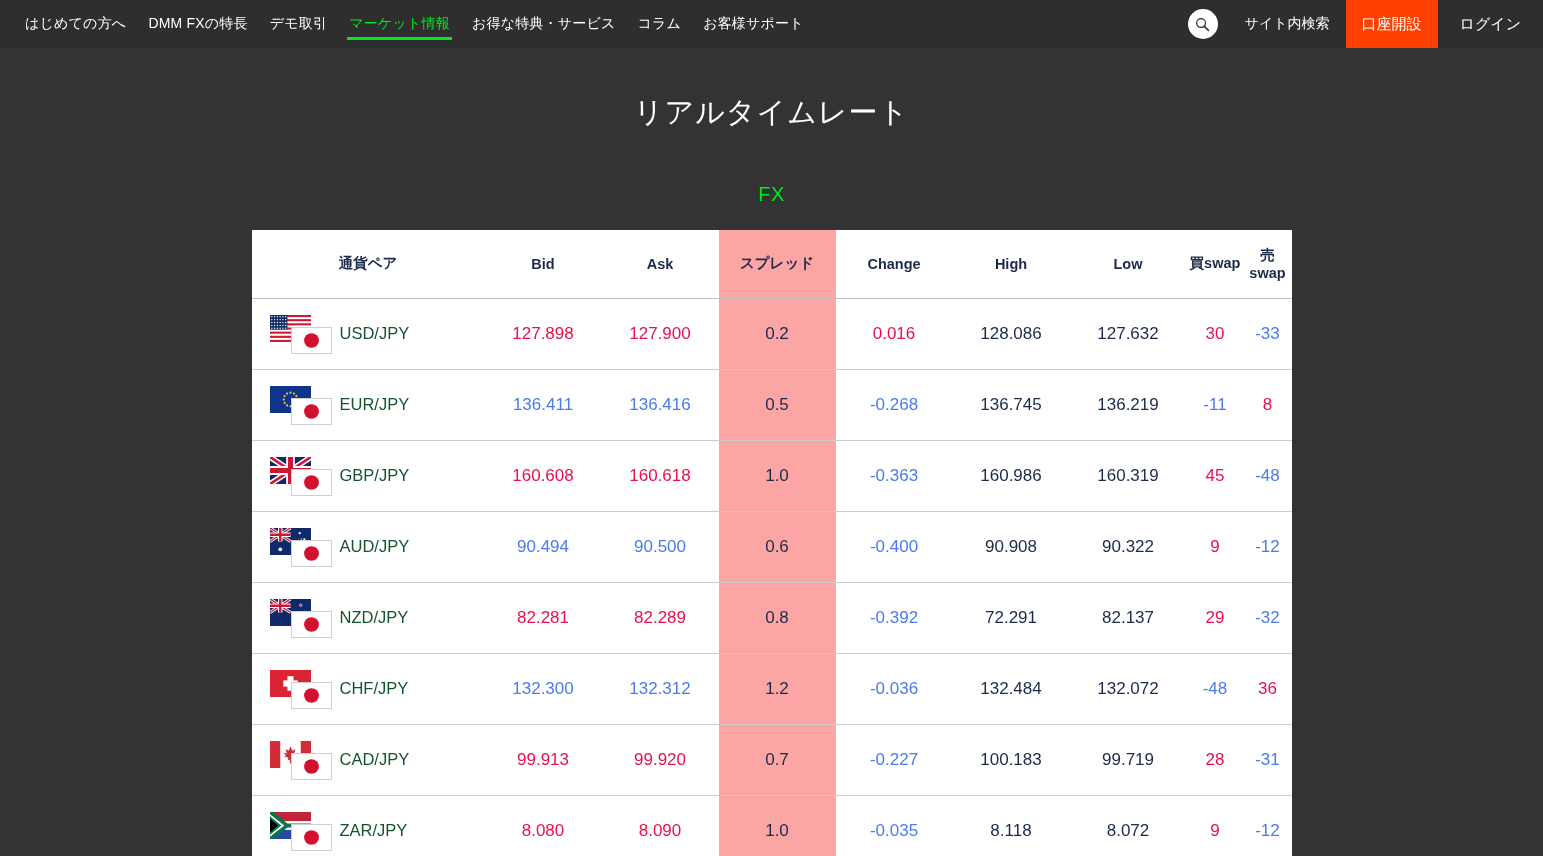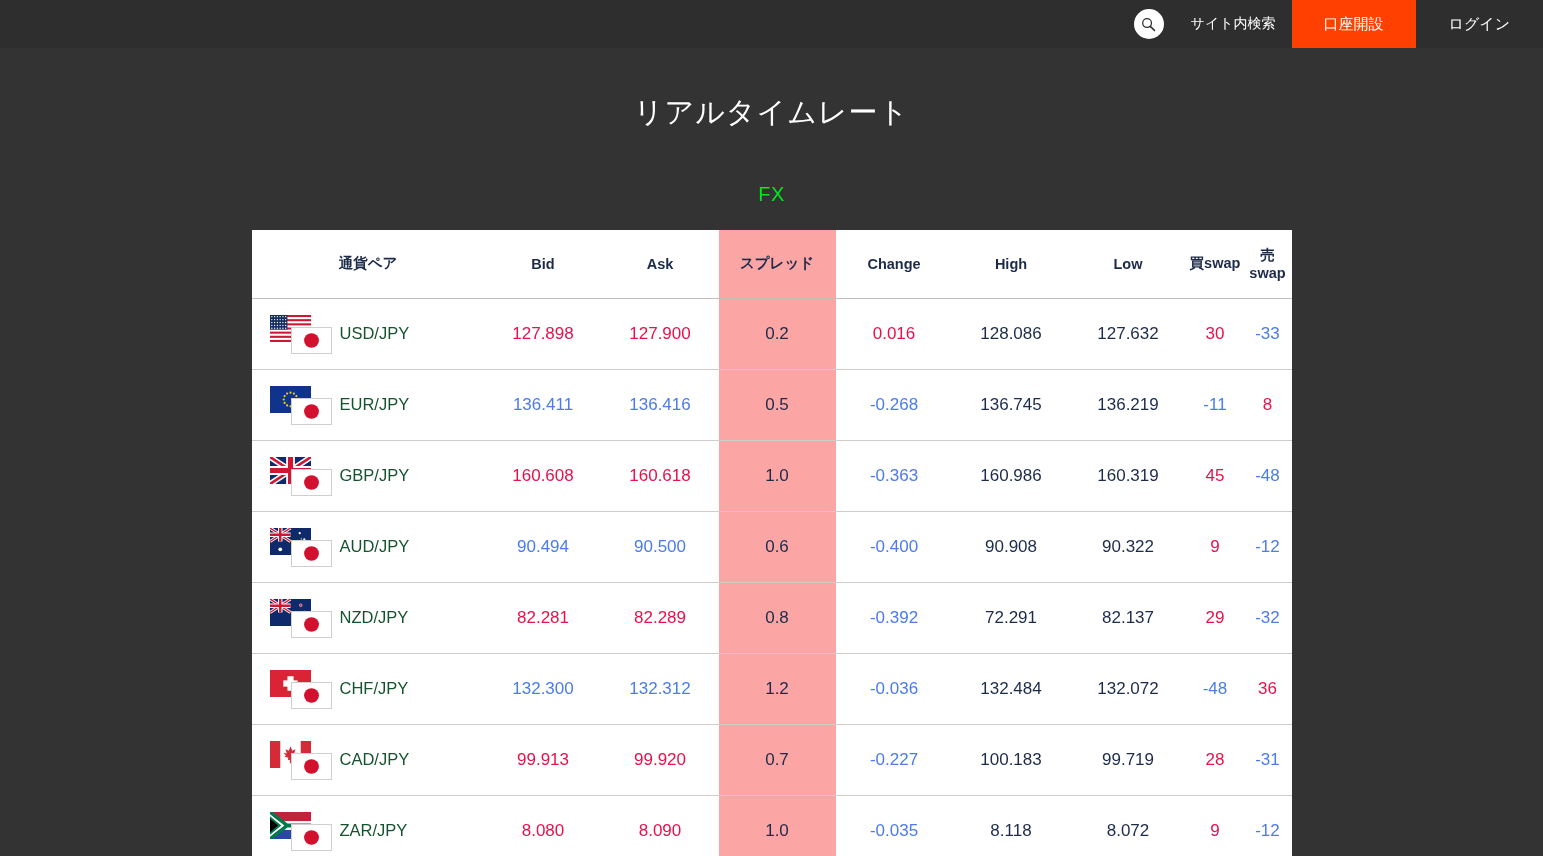--- a/index.html
+++ b/index.html
@@ -67,31 +67,31 @@
     align-items: center;
     justify-content: center;
     flex: none;
   }
   .search-label { color: #ffffff; font-size: 14px; }
 
   .btn-open {
     display: flex;
     align-items: center;
     justify-content: center;
-    width: 124px;
+    width: 92px;
     background: #ff4000;
     color: #ffffff;
     font-size: 15px;
     cursor: pointer;
   }
   .btn-login {
     display: flex;
     align-items: center;
     justify-content: center;
-    padding: 0 33px;
+    padding: 0 22px;
     color: #ffffff;
     font-size: 15px;
     cursor: pointer;
   }
 
   
   .page { background: #333333; }
 
   .page-title {
     text-align: center;
@@ -179,20 +179,44 @@
 
   
   .v-up   { color: #e8114b; }
   .v-down { color: #4b7bec; }
   .v-flat { color: #1c2b4a; }
 </style>
 </head>
 <body>
 
 <div class="globalnav">
+  <div class="nav-left">
+      <a class="nav-item">
+        <span>はじめての方へ</span>
+      </a>
+      <a class="nav-item">
+        <span>DMM FXの特長</span>
+      </a>
+      <a class="nav-item">
+        <span>デモ取引</span>
+      </a>
+      <a class="nav-item active">
+        <span>マーケット情報</span>
+        <span class="nav-underline"></span>
+      </a>
+      <a class="nav-item">
+        <span>お得な特典・サービス</span>
+      </a>
+      <a class="nav-item">
+        <span>コラム</span>
+      </a>
+      <a class="nav-item">
+        <span>お客様サポート</span>
+      </a>
+    </div>
 
   <div class="nav-right">
     <div class="search-box">
       <span class="search-circle">
         <svg viewBox="0 0 24 24" width="17" height="17" aria-hidden="true">
           <circle cx="10" cy="10" r="6.2" fill="none" stroke="#2e2e2e" stroke-width="1.8"></circle>
           <line x1="14.6" y1="14.6" x2="20.5" y2="20.5" stroke="#2e2e2e" stroke-width="2.2" stroke-linecap="round"></line>
         </svg>
       </span>
       <span class="search-label">サイト内検索</span>

